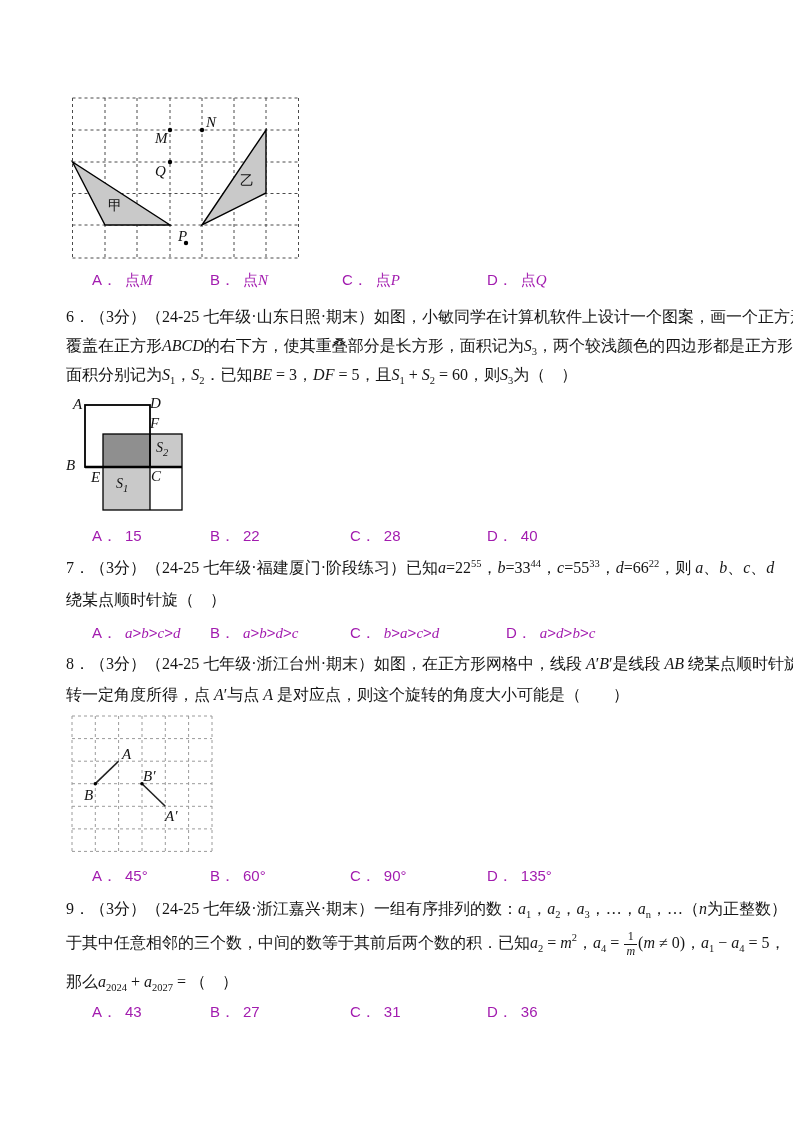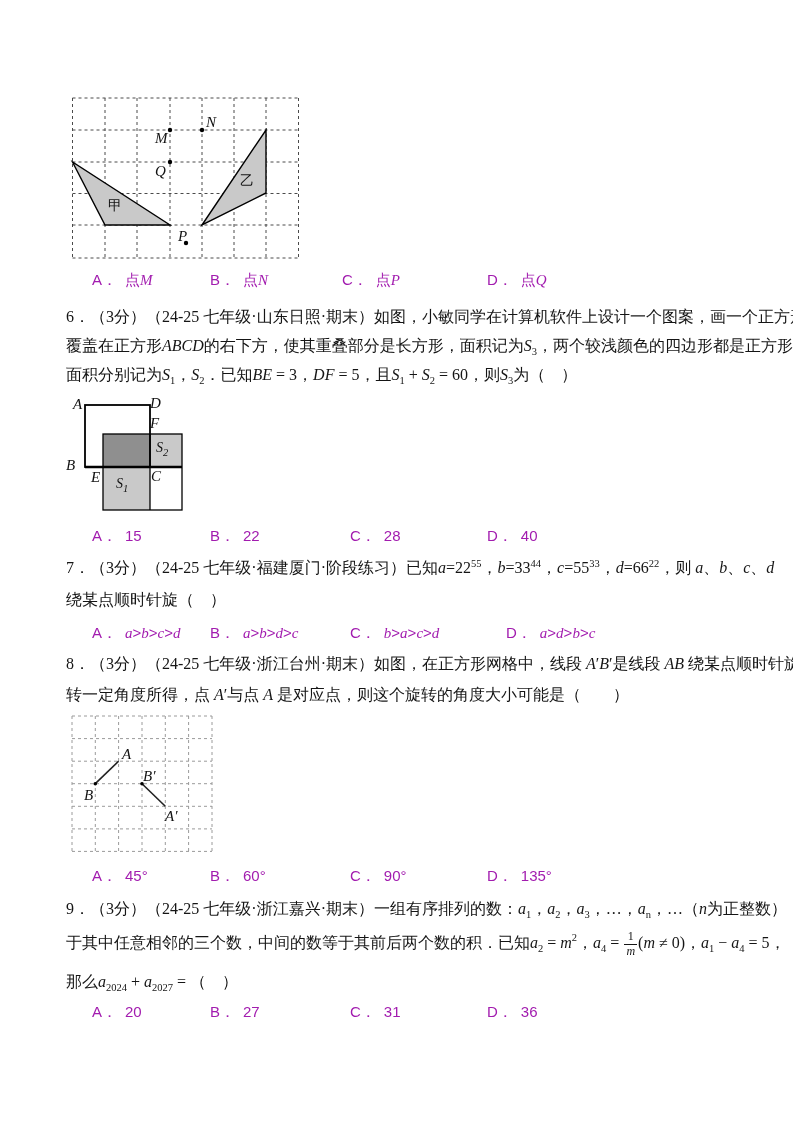--- a/index.html
+++ b/index.html
@@ -137,19 +137,19 @@
     <span class="opt" style="left:92px"><span class="letter">A．</span><span class="val">45°</span></span>
     <span class="opt" style="left:210px"><span class="letter">B．</span><span class="val">60°</span></span>
     <span class="opt" style="left:350px"><span class="letter">C．</span><span class="val">90°</span></span>
     <span class="opt" style="left:487px"><span class="letter">D．</span><span class="val">135°</span></span>
   </div>
 
   <div class="qline" style="top:898px">9．（3分）（24-25 七年级·浙江嘉兴·期末）一组有序排列的数：<i>a</i><sub>1</sub>，<i>a</i><sub>2</sub>，<i>a</i><sub>3</sub>，…，<i>a</i><sub>n</sub>，…（<i>n</i>为正整数）．对</div>
   <div class="qline" style="top:930px">于其中任意相邻的三个数，中间的数等于其前后两个数的积．已知<i>a</i><sub>2</sub> = <i>m</i><sup>2</sup>，<i>a</i><sub>4</sub> = <span class="frac"><span>1</span><span><i>m</i></span></span>(<i>m</i> ≠ 0)，<i>a</i><sub>1</sub> − <i>a</i><sub>4</sub> = 5，</div>
   <div class="qline" style="top:971px">那么<i>a</i><sub>2024</sub> + <i>a</i><sub>2027</sub> = （　）</div>
   <div class="opt-row" style="top:1003px">
-    <span class="opt" style="left:92px"><span class="letter">A．</span><span class="val">20</span></span>
+    <span class="opt" style="left:92px"><span class="letter">A．</span><span class="val">43</span></span>
     <span class="opt" style="left:210px"><span class="letter">B．</span><span class="val">27</span></span>
     <span class="opt" style="left:350px"><span class="letter">C．</span><span class="val">31</span></span>
     <span class="opt" style="left:487px"><span class="letter">D．</span><span class="val">36</span></span>
   </div>
 
 </div>
 
 </body></html>

